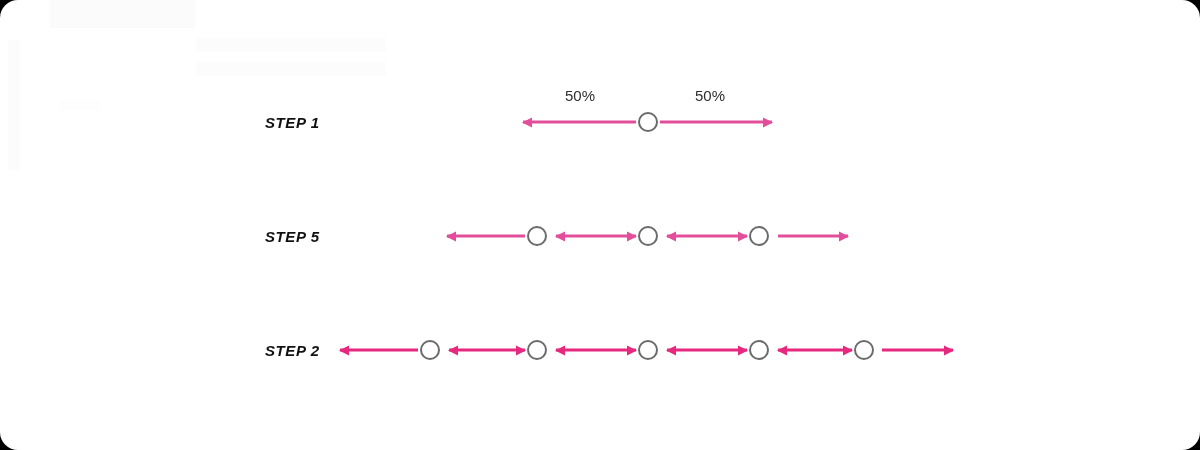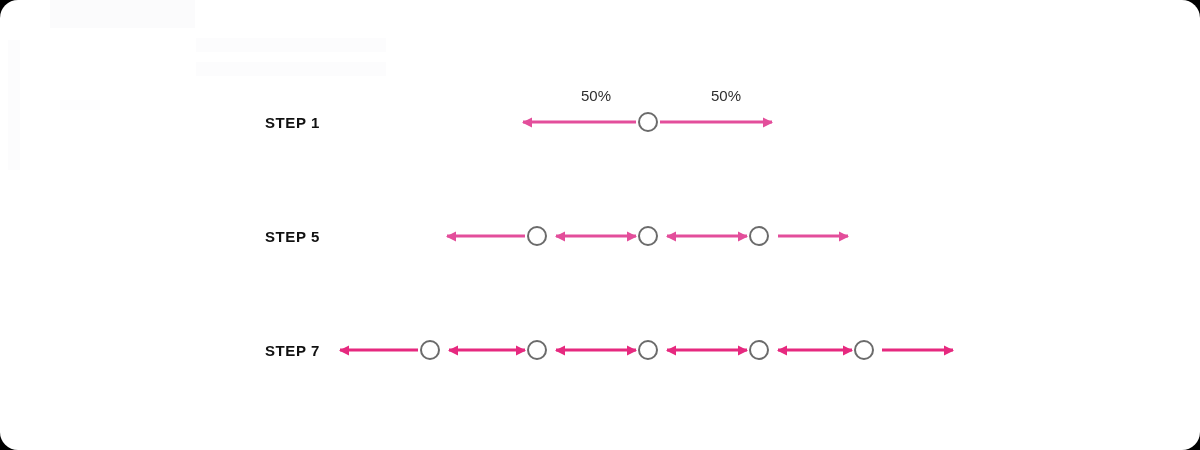--- a/index.html
+++ b/index.html
@@ -33,20 +33,21 @@
   .ghost-c { left: 196px; top: 62px;  width: 190px; height: 14px; background:#fcfcfd; }
   .ghost-d { left: 8px;   top: 40px;  width: 12px;  height: 130px; background:#fcfcfd; }
   .ghost-e { left: 60px;  top: 100px; width: 40px;  height: 10px; background:#fdfdfe; }
 
   .step-row {
     position: absolute;
     left: 0;
     width: 1200px;
     height: 40px;
     display: block;
+    font-style: italic;
   }
   .step-label {
     position: absolute;
     left: 265px;
     top: 50%;
     transform: translateY(-50%);
     font-size: 15px;
     font-weight: bold;
     letter-spacing: 0.6px;
     color: #111111;
@@ -96,21 +97,20 @@
     background: #ffffff;
     box-sizing: border-box;
   }
   .pct {
     position: absolute;
     transform: translate(-50%, -100%);
     font-size: 15px;
     color: #2f2f2f;
     white-space: nowrap;
     font-family: "Liberation Sans", sans-serif;
-    margin-left: 16px;
   }
 </style>
 </head>
 <body>
 
 <div id="canvas">
 
   <div class="ghost ghost-a"></div>
   <div class="ghost ghost-b"></div>
   <div class="ghost ghost-c"></div>
@@ -148,21 +148,21 @@
         </div>
         <div class="seg" style="left: 778px; width: 70px; color: rgb(227, 78, 155);">
           <div class="bar"></div>
           <div class="head head-right"></div>
         </div>
         <div class="node" style="left: 537px; border-color: rgb(107, 107, 107);"></div>
         <div class="node" style="left: 648px; border-color: rgb(107, 107, 107);"></div>
         <div class="node" style="left: 759px; border-color: rgb(107, 107, 107);"></div>
       </div>
       <div class="step-row" style="top: 330px;">
-        <div class="step-label">STEP 7</div>
+        <div class="step-label">STEP 2</div>
         <div class="seg" style="left: 340px; width: 78px; color: rgb(230, 41, 127);">
           <div class="bar"></div>
           <div class="head head-left"></div>
         </div>
         <div class="seg" style="left: 449px; width: 76px; color: rgb(230, 41, 127);">
           <div class="bar"></div>
           <div class="head head-left"></div>
           <div class="head head-right"></div>
         </div>
         <div class="seg" style="left: 556px; width: 80px; color: rgb(230, 41, 127);">

